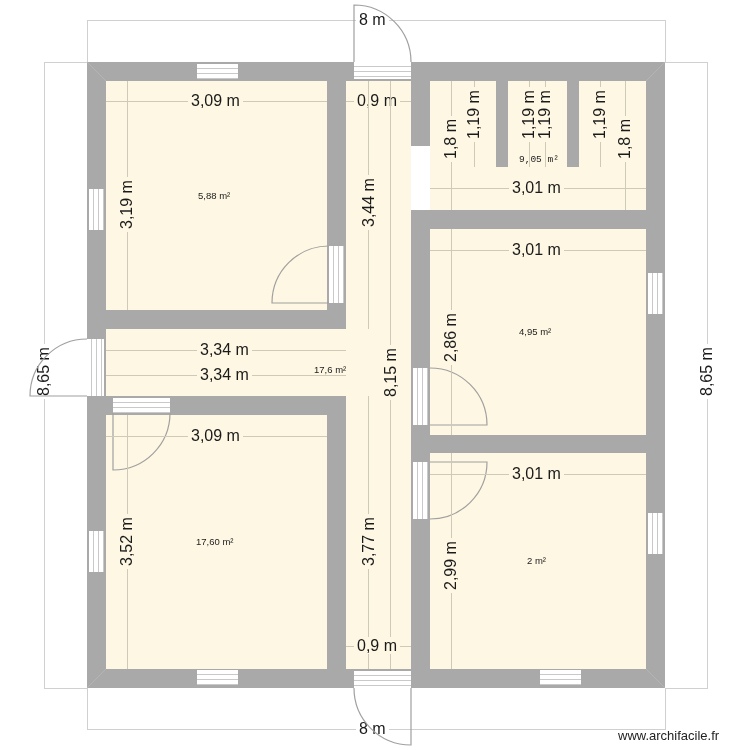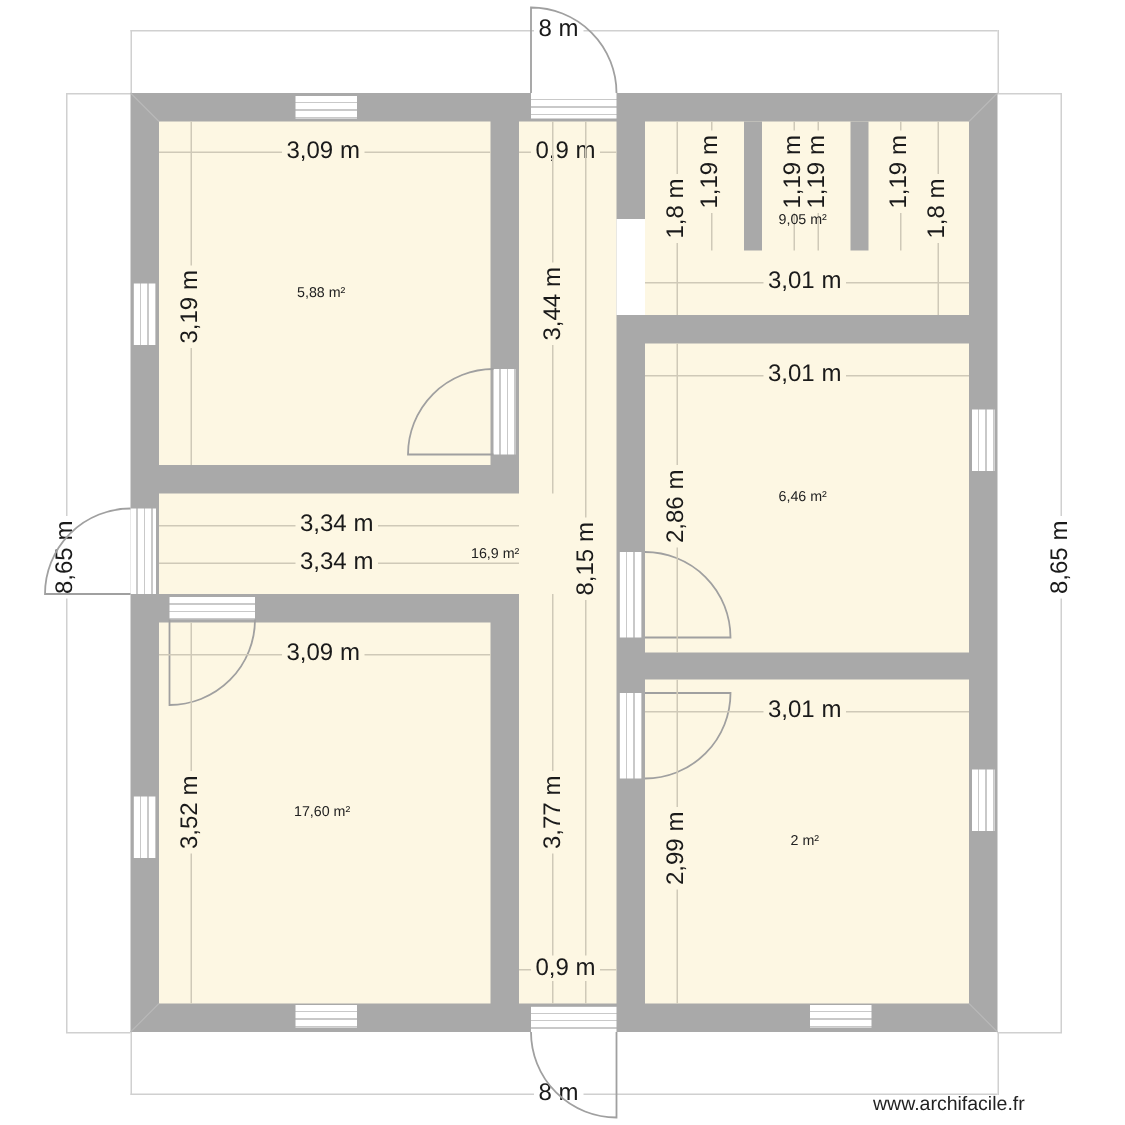--- a/index.html
+++ b/index.html
@@ -105,21 +105,21 @@
 <div class="dim dimv" style="left:366px;top:367px;width:50px;text-align:center;"><span>8,15 m</span></div>
 <div class="line" style="left:368px;top:396px;width:1px;height:273px;"></div>
 <div class="dim dimv" style="left:344px;top:536px;width:50px;text-align:center;"><span>3,77 m</span></div>
 <div class="line" style="left:346px;top:646px;width:65px;height:1px;"></div>
 <div class="dim" style="left:354px;top:638px;"><span>0,9 m</span></div>
 
 <div class="line" style="left:106px;top:350px;width:240px;height:1px;"></div>
 <div class="dim" style="left:197px;top:342px;"><span>3,34 m</span></div>
 <div class="line" style="left:106px;top:375px;width:240px;height:1px;"></div>
 <div class="dim" style="left:197px;top:367px;"><span>3,34 m</span></div>
-<div class="area" style="left:314px;top:364px;">16,9 m²</div>
+<div class="area" style="left:314px;top:364px;">17,6 m²</div>
 
 <div class="line" style="left:106px;top:436px;width:221px;height:1px;"></div>
 <div class="dim" style="left:188px;top:428px;"><span>3,09 m</span></div>
 <div class="line" style="left:127px;top:415px;width:1px;height:254px;"></div>
 <div class="dim dimv" style="left:101px;top:535px;width:52px;text-align:center;"><span>3,52 m</span></div>
 <div class="area" style="left:196px;top:536px;">17,60 m²</div>
 
 <div class="line" style="left:451px;top:81px;width:1px;height:129px;"></div>
 <div class="dim dimv" style="left:434px;top:137px;width:34px;text-align:center;"><span>1,8 m</span></div>
 <div class="line" style="left:474px;top:81px;width:1px;height:86px;"></div>
@@ -127,27 +127,27 @@
 <div class="line" style="left:529px;top:81px;width:1px;height:86px;"></div>
 <div class="dim dimv" style="left:507px;top:112px;width:44px;text-align:center;"><span>1,19 m</span></div>
 <div class="line" style="left:545px;top:81px;width:1px;height:86px;"></div>
 <div class="dim dimv" style="left:523px;top:112px;width:44px;text-align:center;"><span>1,19 m</span></div>
 <div class="line" style="left:600px;top:81px;width:1px;height:86px;"></div>
 <div class="dim dimv" style="left:578px;top:112px;width:44px;text-align:center;"><span>1,19 m</span></div>
 <div class="line" style="left:625px;top:81px;width:1px;height:129px;"></div>
 <div class="dim dimv" style="left:608px;top:137px;width:34px;text-align:center;"><span>1,8 m</span></div>
 <div class="line" style="left:430px;top:188px;width:216px;height:1px;"></div>
 <div class="dim" style="left:509px;top:180px;"><span>3,01 m</span></div>
-<div class="area" style="left:519px;top:141px;">9,05 m²</div>
+<div class="area" style="left:519px;top:154px;font-family:Liberation Mono, monospace;">9,05 m²</div>
 
 <div class="line" style="left:430px;top:250px;width:216px;height:1px;"></div>
 <div class="dim" style="left:509px;top:242px;"><span>3,01 m</span></div>
 <div class="line" style="left:451px;top:229px;width:1px;height:206px;"></div>
 <div class="dim dimv" style="left:425px;top:331px;width:52px;text-align:center;"><span>2,86 m</span></div>
-<div class="area" style="left:519px;top:326px;">6,46 m²</div>
+<div class="area" style="left:519px;top:326px;">4,95 m²</div>
 
 <div class="line" style="left:430px;top:474px;width:216px;height:1px;"></div>
 <div class="dim" style="left:509px;top:466px;"><span>3,01 m</span></div>
 <div class="line" style="left:451px;top:453px;width:1px;height:216px;"></div>
 <div class="dim dimv" style="left:425px;top:559px;width:52px;text-align:center;"><span>2,99 m</span></div>
 <div class="area" style="left:527px;top:555px;">2 m²</div>
 
-<div class="watermark" style="left:582px;top:728px;">www.archifacile.fr</div>
+<div class="watermark" style="left:618px;top:728px;">www.archifacile.fr</div>
 
 </body></html>

